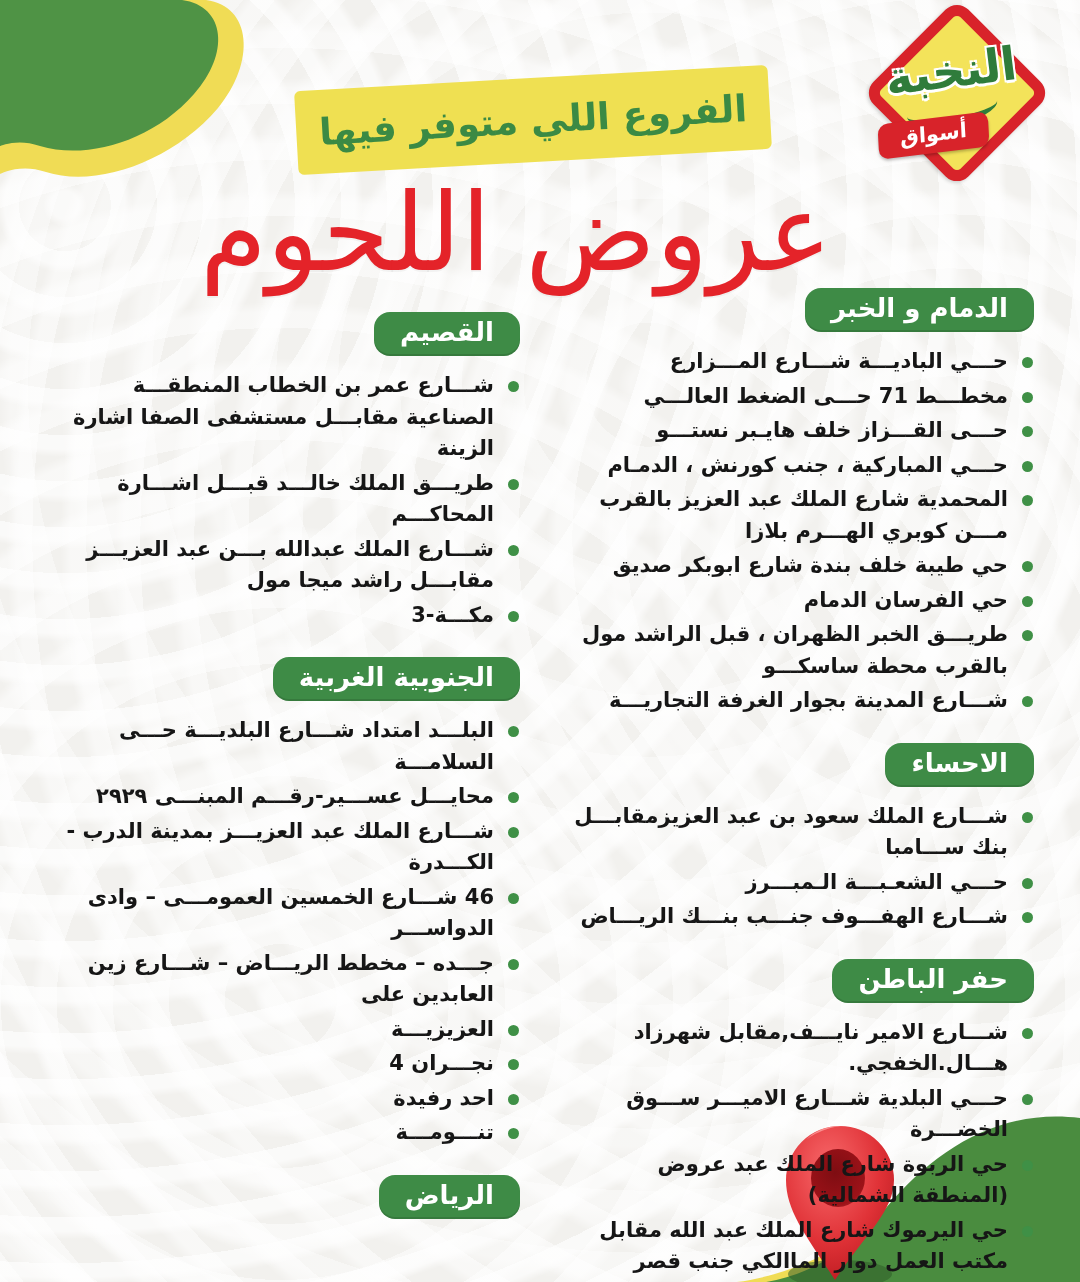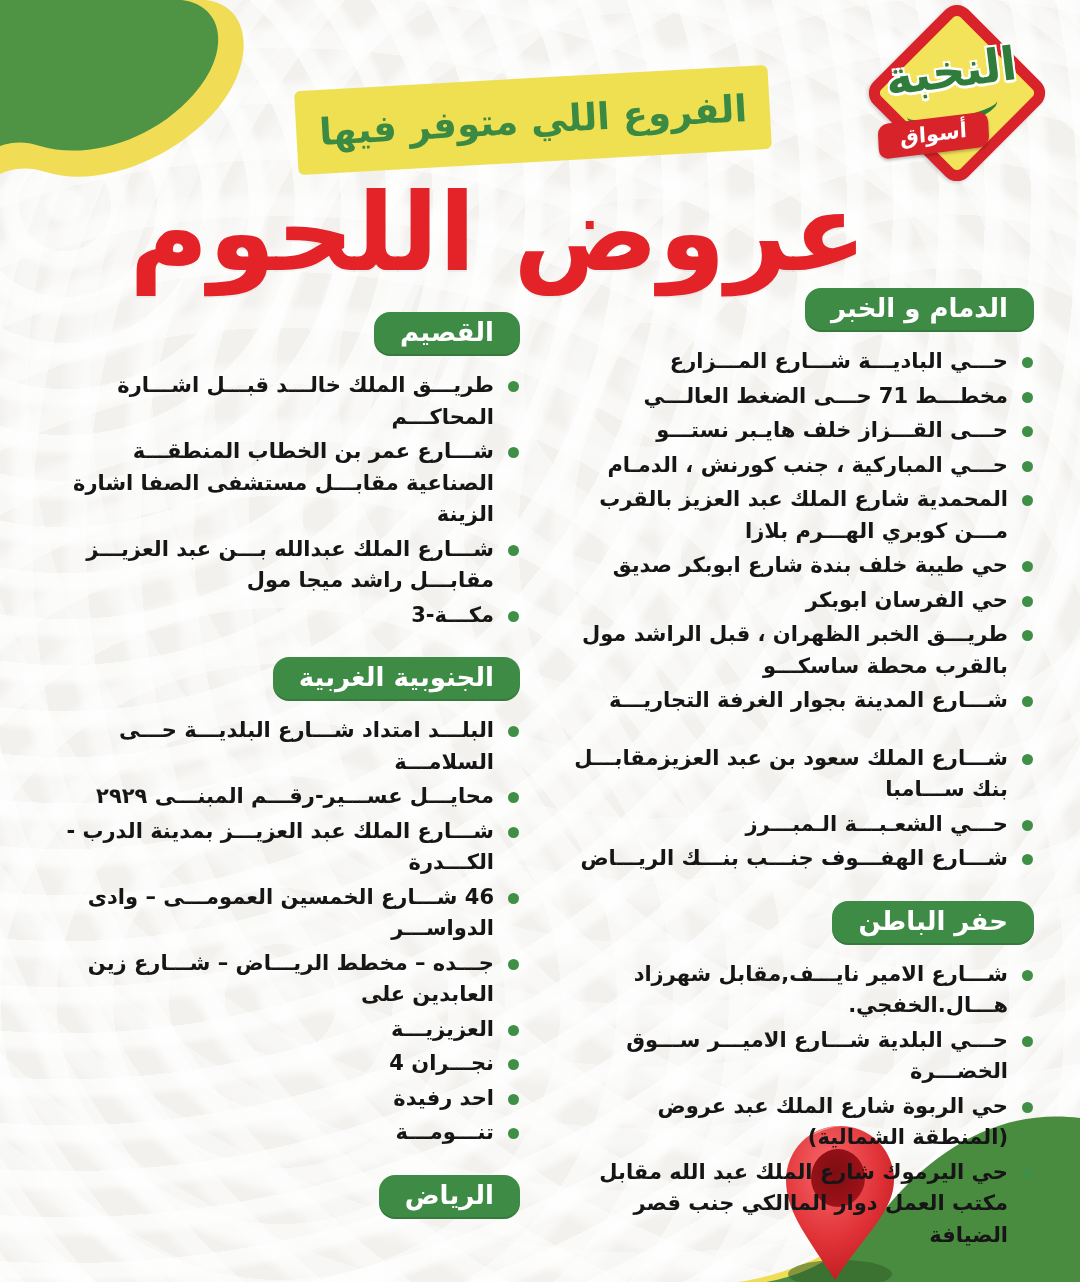--- a/index.html
+++ b/index.html
@@ -23,23 +23,23 @@
     position:absolute;left:296px;top:78px;width:474px;height:84px;
     background:#efe052;transform:rotate(-3.2deg);border-radius:6px;
     display:flex;align-items:center;justify-content:center;
   }
   .banner span{
     color:#3b8a44;font-weight:bold;font-size:37px;white-space:nowrap;
   }
 
   
   .main-title{
-    position:absolute;left:28px;top:158px;width:940px;height:150px;
+    position:absolute;left:46px;top:158px;width:940px;height:150px;
     display:flex;align-items:center;justify-content:center;
-    color:#e42329;font-weight:bold;font-size:108px;line-height:1;
+    color:#e42329;font-weight:normal;font-size:108px;line-height:1;
     text-shadow:0 2px 0 rgba(0,0,0,.04);
   }
 
   
   .logo{position:absolute;left:858px;top:6px;width:180px;height:172px;}
   .logo-diamond{
     position:absolute;left:32px;top:20px;width:112px;height:112px;
     background:#f3e35a;border:11px solid #d8232a;border-radius:16px;
     transform:rotate(45deg);box-shadow:0 2px 4px rgba(0,0,0,.18);
   }
@@ -135,40 +135,40 @@
 
   <div class="columns">
     <div class="col col-east">
         <section class="region"><div class="pill">الدمام و الخبر</div><ul class="branches">
             <li>حـــي الباديـــة شـــارع المـــزارع</li>
             <li>مخطـــط 71 حـــى الضغط العالـــي</li>
             <li>حـــى القـــزاز خلف هايـبر نستـــو</li>
             <li>حـــي المباركية ، جنب كورنش ، الدمـام</li>
             <li>المحمدية شارع الملك عبد العزيز بالقرب مـــن كوبري الهـــرم بلازا</li>
             <li>حي طيبة خلف بندة شارع ابوبكر صديق</li>
-            <li>حي الفرسان ابوبكر</li>
+            <li>حي الفرسان الدمام</li>
             <li>طريـــق الخبر الظهران ، قبل الراشد مول بالقرب محطة ساسكـــو</li>
             <li>شـــارع المدينة بجوار الغرفة التجاريـــة</li>
           </ul></section>
-        <section class="region"><ul class="branches">
+        <section class="region"><div class="pill">الاحساء</div><ul class="branches">
             <li>شـــارع الملك سعود بن عبد العزيزمقابـــل بنك ســـامبا</li>
             <li>حـــي الشعـبـــة الـمبـــرز</li>
             <li>شـــارع الهفـــوف جنـــب بنـــك الريـــاض</li>
           </ul></section>
         <section class="region"><div class="pill">حفر الباطن</div><ul class="branches">
             <li>شـــارع الامير نايـــف,مقابل شهرزاد هـــال.الخفجي.</li>
             <li>حـــي البلدية شـــارع الاميـــر ســـوق الخضـــرة</li>
             <li>حي الربوة شارع الملك عبد عروض (المنطقة الشمالية)</li>
             <li>حي اليرموك شارع الملك عبد الله مقابل مكتب العمل دوار الماالكي جنب قصر الضيافة</li>
           </ul></section>
       </div>
     <div class="col col-west">
         <section class="region"><div class="pill">القصيم</div><ul class="branches">
+            <li>شـــارع عمر بن الخطاب المنطقـــة الصناعية مقابـــل مستشفى الصفا اشارة الزينة</li>
             <li>طريـــق الملك خالـــد قبـــل اشـــارة المحاكـــم</li>
-            <li>شـــارع عمر بن الخطاب المنطقـــة الصناعية مقابـــل مستشفى الصفا اشارة الزينة</li>
             <li>شـــارع الملك عبدالله بـــن عبد العزيـــز مقابـــل راشد ميجا مول</li>
             <li>مكـــة-3</li>
           </ul></section>
         <section class="region"><div class="pill">الجنوبية الغربية</div><ul class="branches">
             <li>البلـــد امتداد شـــارع البلديـــة حـــى السلامـــة</li>
             <li>محايـــل عســـير-رقـــم المبنـــى ٢٩٢٩</li>
             <li>شـــارع الملك عبد العزيـــز بمدينة الدرب - الكـــدرة</li>
             <li>46 شـــارع الخمسين العمومـــى – وادى الدواســـر</li>
             <li>جـــده – مخطط الريـــاض – شـــارع زين العابدين على</li>
             <li>العزيزيـــة</li>

